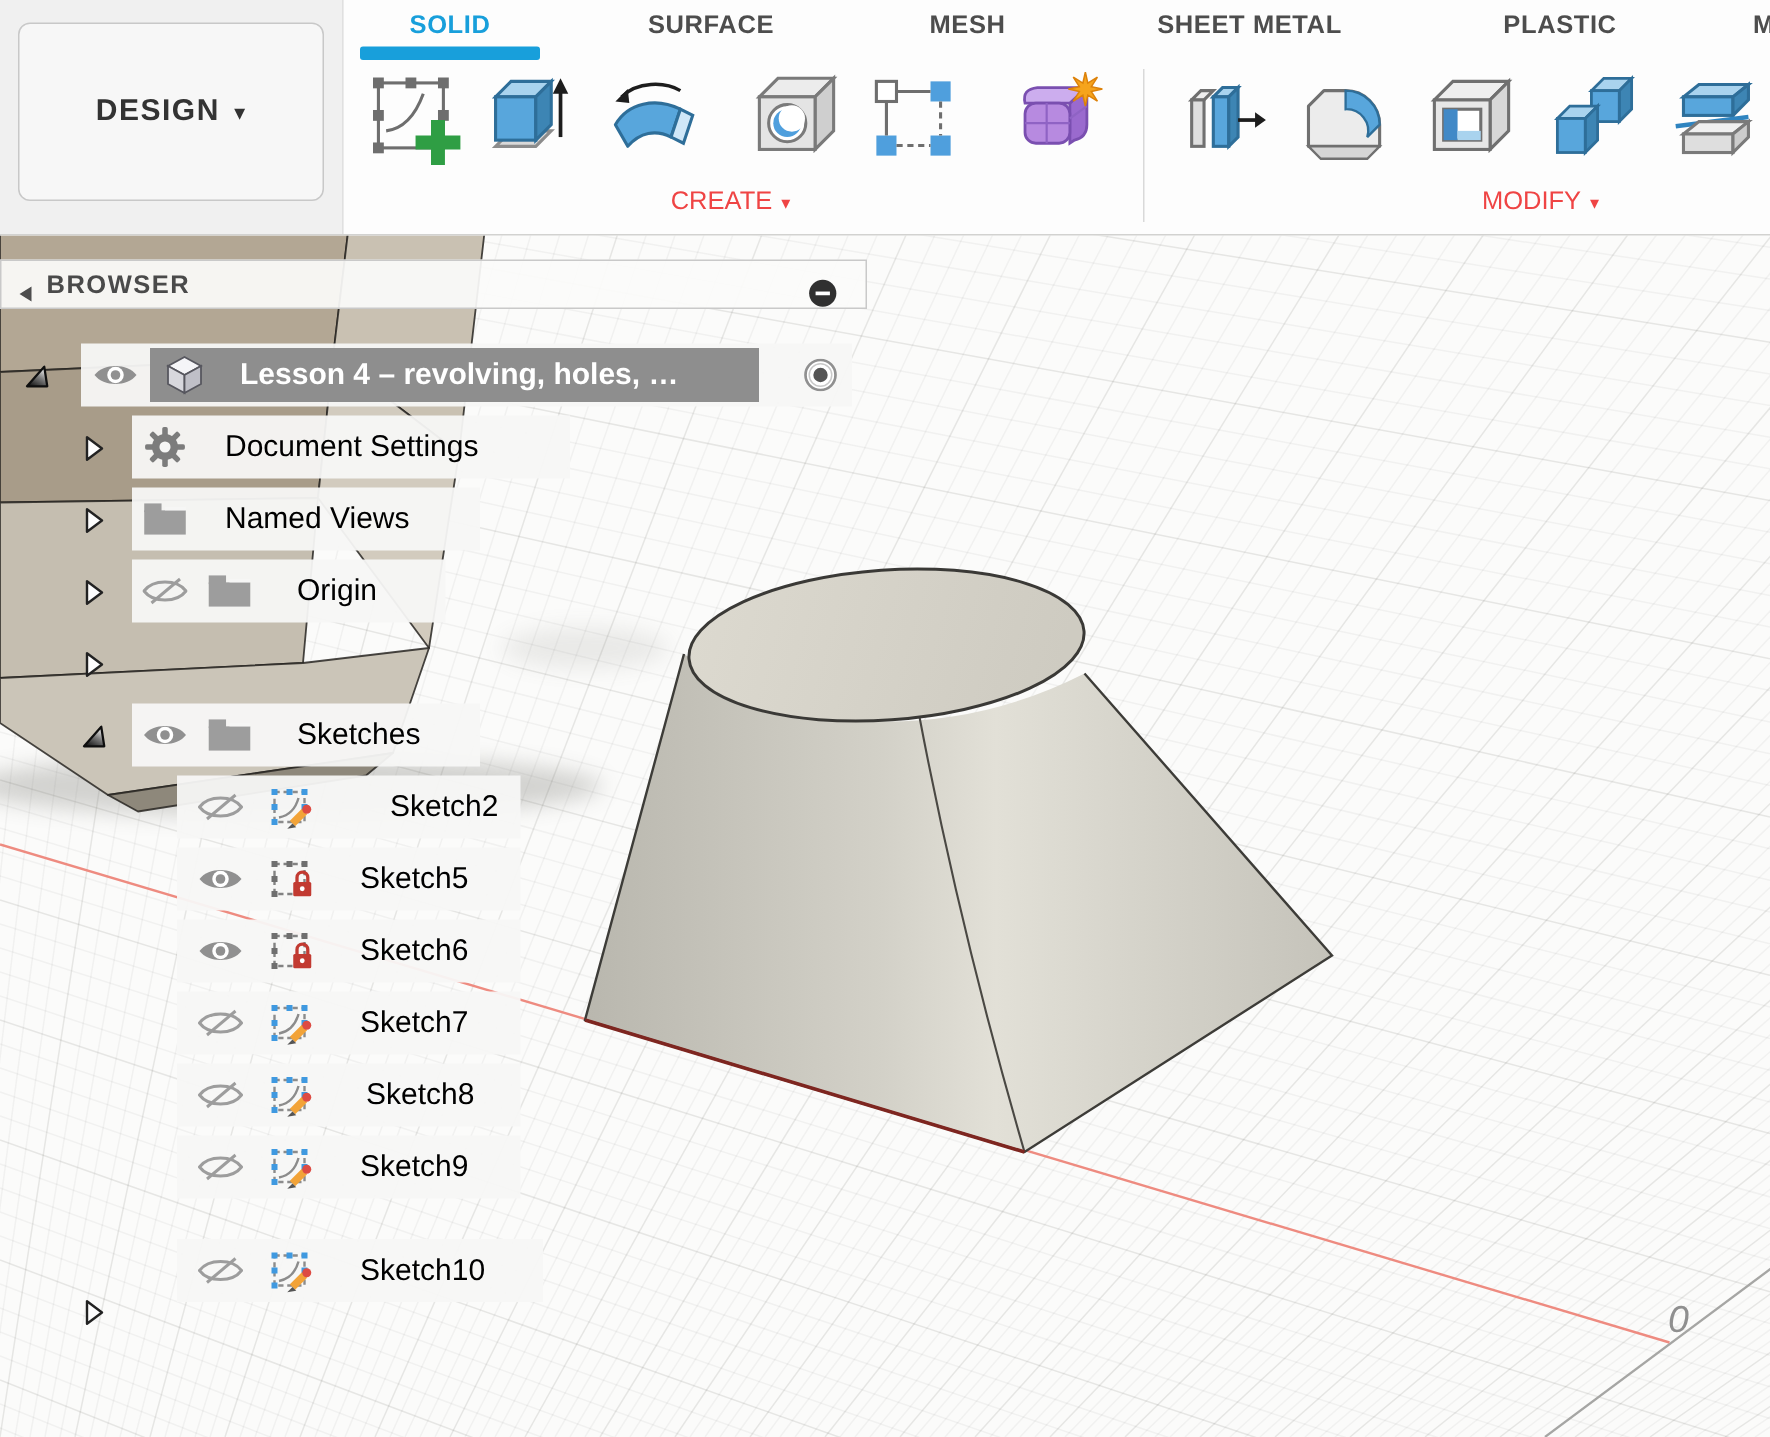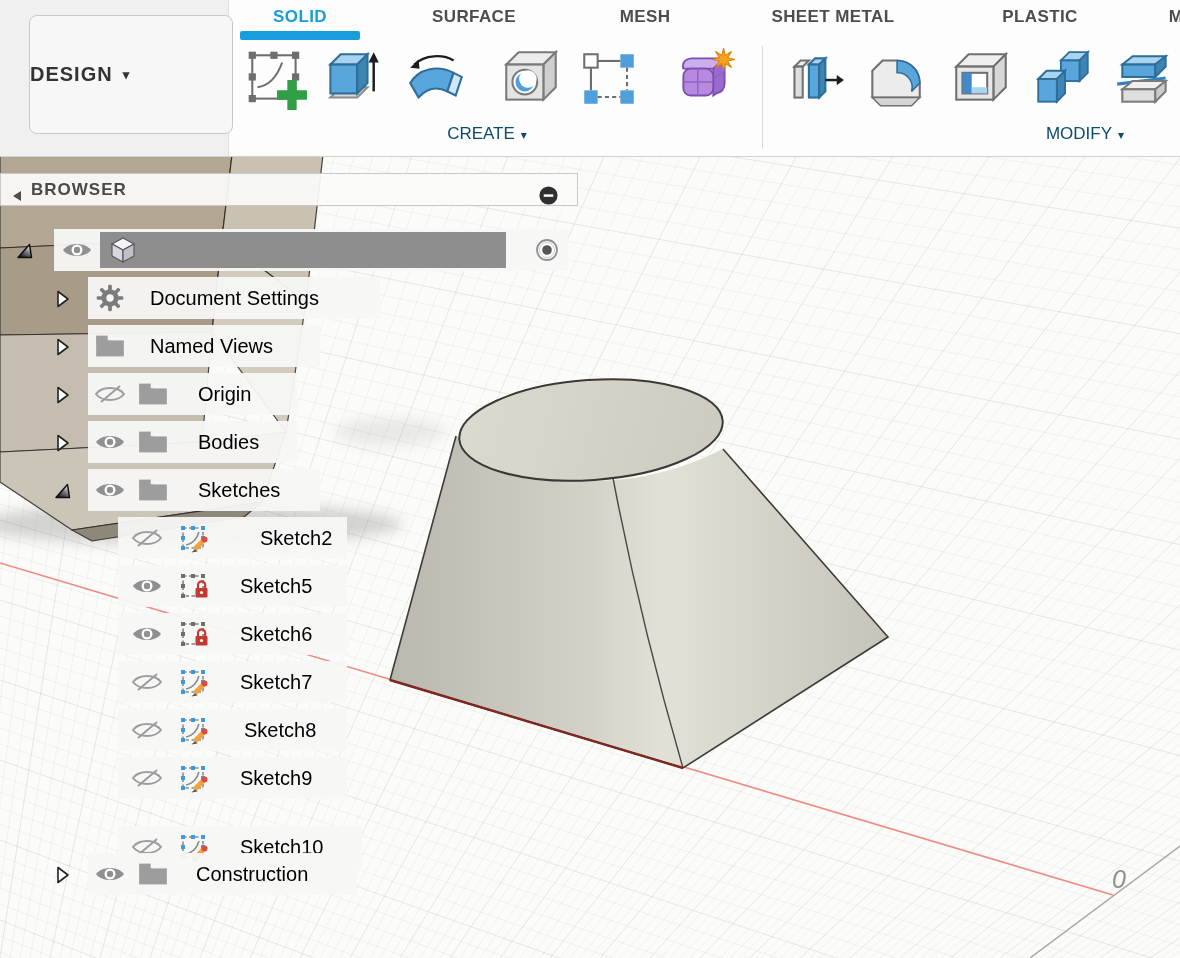--- a/index.html
+++ b/index.html
@@ -7,32 +7,32 @@
   #stage{position:relative;width:1180px;height:958px;}
 
   
   #scene{position:absolute;left:0;top:0;z-index:0;}
 
   
   .toolbar{position:absolute;left:0;top:0;width:1180px;height:156px;background:#fdfdfd;
     border-bottom:1px solid #d2d2d0;z-index:5;overflow:hidden;}
   .tb-left{position:absolute;left:0;top:0;width:228px;height:156px;background:#f0f0f0;
     border-right:1px solid #e0e0e0;}
-  .design-btn{position:absolute;left:29px;top:15px;width:202px;height:117px;background:#f7f7f7;
-    border:1px solid #c8c8c8;border-radius:8px;display:flex;align-items:center;
+  .design-btn{position:absolute;left:12px;top:15px;width:202px;height:117px;background:#f7f7f7;
+    border:1px solid #c8c8c8;border-radius:8px;display:flex;align-items:center;justify-content:center;
     font-family:"Liberation Sans",sans-serif;font-size:20px;font-weight:bold;color:#333;
     letter-spacing:1px;cursor:pointer;}
   .design-btn .caret{font-size:13px;margin-left:10px;color:#333;}
   .tab{position:absolute;top:7px;transform:translateX(-50%);font-size:17px;font-weight:bold;
     color:#4d4d4d;letter-spacing:.4px;white-space:nowrap;cursor:pointer;}
   .tab.active{color:#189fdb;}
   .tab-indicator{position:absolute;left:240px;top:31px;width:120px;height:9px;background:#189fdb;border-radius:2px;}
   .tool{position:absolute;top:46px;width:68px;height:68px;cursor:pointer;}
   .tool svg{width:66px;height:66px;}
-  .group-label{position:absolute;top:124px;transform:translateX(-50%);font-size:17px;color:#0c4a6e;
+  .group-label{position:absolute;top:124px;transform:translateX(-50%);font-size:17px;color:#ef4444;
     white-space:nowrap;cursor:pointer;}
   .group-label .caret{font-size:12px;margin-left:6px;}
   .tb-divider{position:absolute;left:762px;top:46px;width:1px;height:102px;background:#d9d9d9;}
 
   
   .browser{position:absolute;left:0;top:0;width:620px;height:958px;z-index:2;pointer-events:none;}
   .browser *{pointer-events:auto;}
   .browser-header{position:absolute;left:0;top:173px;width:578px;height:33px;
     background:rgba(251,251,250,0.93);border:1px solid #c9c9c9;box-sizing:border-box;
     display:flex;align-items:center;}
@@ -463,20 +463,21 @@
           <path d="M1,10 C7,2 23,2 29,10 C23,18 7,18 1,10 Z" fill="#909090"></path>
           <circle cx="15" cy="10" r="5.5" fill="#fff"></circle>
             <circle cx="15" cy="10" r="3.2" fill="#909090"></circle>
         </svg>
         <div class="hl" style="margin-left:8px;width:406px">
           <svg class="ric" style="margin-left:8px" viewBox="0 0 30 30">
             <polygon points="15,3 26,9 15,15 4,9" fill="#f5f5f8" stroke="#57575f" stroke-width="1.2"></polygon>
             <polygon points="4,9 15,15 15,27 4,21" fill="#d7d7dd" stroke="#57575f" stroke-width="1.2"></polygon>
             <polygon points="15,15 26,9 26,21 15,27" fill="#bfbfc7" stroke="#57575f" stroke-width="1.2"></polygon>
           </svg>
+          <span class="rlabel" style="margin-left:22px">Lesson 4 – revolving, holes, …</span>
         </div>
         <svg class="radio" viewBox="0 0 22 22">
           <circle cx="11" cy="11" r="10" fill="#fff" stroke="#909090" stroke-width="1.8"></circle>
           <circle cx="11" cy="11" r="7.5" fill="none" stroke="#c9c9c9" stroke-width="1"></circle>
           <circle cx="11" cy="11" r="4.8" fill="#555"></circle>
         </svg>
       </div>
     </div>
 
     <div class="brow" style="top:277px">
@@ -531,33 +532,20 @@
           <rect x="13" y="4" width="12" height="2" fill="#f6f6f5"></rect>
         </svg>
         <span class="rlabel" style="margin-left:25px">Named Views</span>
       </div>
     </div>
 
     <div class="brow" style="top:421px">
       <svg class="exp" style="left:52px" viewBox="0 0 20 20">
         <polygon points="6,3.5 6,18.5 16,11" fill="#fdfdfd" stroke="#222" stroke-width="1.6" stroke-linejoin="round"></polygon>
       </svg>
-      <div class="strip" style="left:88px;width:209px">
-        <svg class="eye" style="margin-left:7px" viewBox="0 0 30 20">
-          <path d="M1,10 C7,2 23,2 29,10 C23,18 7,18 1,10 Z" fill="#909090"></path>
-          <circle cx="15" cy="10" r="5.5" fill="#fff"></circle>
-            <circle cx="15" cy="10" r="3.2" fill="#909090"></circle>
-        </svg>
-        <svg class="ric" style="margin-left:13px" viewBox="0 0 26 22">
-          <rect x="1" y="2" width="10" height="5" fill="#9d9d9d"></rect>
-            <rect x="1" y="6" width="24" height="14" fill="#9d9d9d"></rect>
-          <rect x="13" y="4" width="12" height="2" fill="#f6f6f5"></rect>
-        </svg>
-        <span class="rlabel" style="margin-left:30px">Bodies</span>
-      </div>
     </div>
 
     <div class="brow" style="top:469px">
       <svg class="exp" style="left:52px" viewBox="0 0 20 20">
         <polygon points="4,17.5 17.5,17.5 15.5,4.5" fill="url(#gexp)" stroke="#0f0f0f" stroke-width="1.5" stroke-linejoin="round"></polygon>
       </svg>
       <div class="strip" style="left:88px;width:232px">
         <svg class="eye" style="margin-left:7px" viewBox="0 0 30 20">
           <path d="M1,10 C7,2 23,2 29,10 C23,18 7,18 1,10 Z" fill="#909090"></path>
           <circle cx="15" cy="10" r="5.5" fill="#fff"></circle>
@@ -742,33 +730,20 @@
           <circle cx="26.5" cy="16.5" r="3" fill="#dd4b43"></circle>
         </svg>
         <span class="rlabel" style="margin-left:32px">Sketch10</span>
       </div>
     </div>
 
     <div class="brow" style="top:853px">
       <svg class="exp" style="left:52px" viewBox="0 0 20 20">
         <polygon points="6,3.5 6,18.5 16,11" fill="#fdfdfd" stroke="#222" stroke-width="1.6" stroke-linejoin="round"></polygon>
       </svg>
-      <div class="strip" style="left:88px;width:269px">
-        <svg class="eye" style="margin-left:7px" viewBox="0 0 30 20">
-          <path d="M1,10 C7,2 23,2 29,10 C23,18 7,18 1,10 Z" fill="#909090"></path>
-          <circle cx="15" cy="10" r="5.5" fill="#fff"></circle>
-            <circle cx="15" cy="10" r="3.2" fill="#909090"></circle>
-        </svg>
-        <svg class="ric" style="margin-left:13px" viewBox="0 0 26 22">
-          <rect x="1" y="2" width="10" height="5" fill="#9d9d9d"></rect>
-            <rect x="1" y="6" width="24" height="14" fill="#9d9d9d"></rect>
-          <rect x="13" y="4" width="12" height="2" fill="#f6f6f5"></rect>
-        </svg>
-        <span class="rlabel" style="margin-left:28px">Construction</span>
-      </div>
     </div>
   </div>
 
   <div class="toolbar">
     <div class="tb-left">
       <div class="design-btn">
         <span>DESIGN</span>
         <span class="caret">▾</span>
       </div>
     </div>
@@ -893,17 +868,17 @@
       <svg viewBox="0 0 64 64">
         <polygon points="10,18 20,10 52,10 42,18" fill="#a9d3ee" stroke="#2e6e99" stroke-width="2"></polygon>
         <rect x="10" y="18" width="32" height="12" fill="#58a6dc" stroke="#2e6e99" stroke-width="2"></rect>
         <polygon points="42,18 52,10 52,20 42,30" fill="#3d85b4" stroke="#2e6e99" stroke-width="2"></polygon>
         <line x1="5" y1="37" x2="52" y2="31" stroke="#2f84c0" stroke-width="3"></line>
         <polygon points="10,42 20,34 52,34 42,42" fill="#f0f0f0" stroke="#7a7a7a" stroke-width="2"></polygon>
         <rect x="10" y="42" width="32" height="12" fill="#dedede" stroke="#7a7a7a" stroke-width="2"></rect>
         <polygon points="42,42 52,34 52,44 42,54" fill="#cccccc" stroke="#7a7a7a" stroke-width="2"></polygon>
       </svg>
     </div>
-    <span class="group-label" style="left:1085px">
+    <span class="group-label" style="left:1027px">
       <span>MODIFY</span><span class="caret">▾</span>
     </span>
   </div>
 </div>
 
 </body></html>

